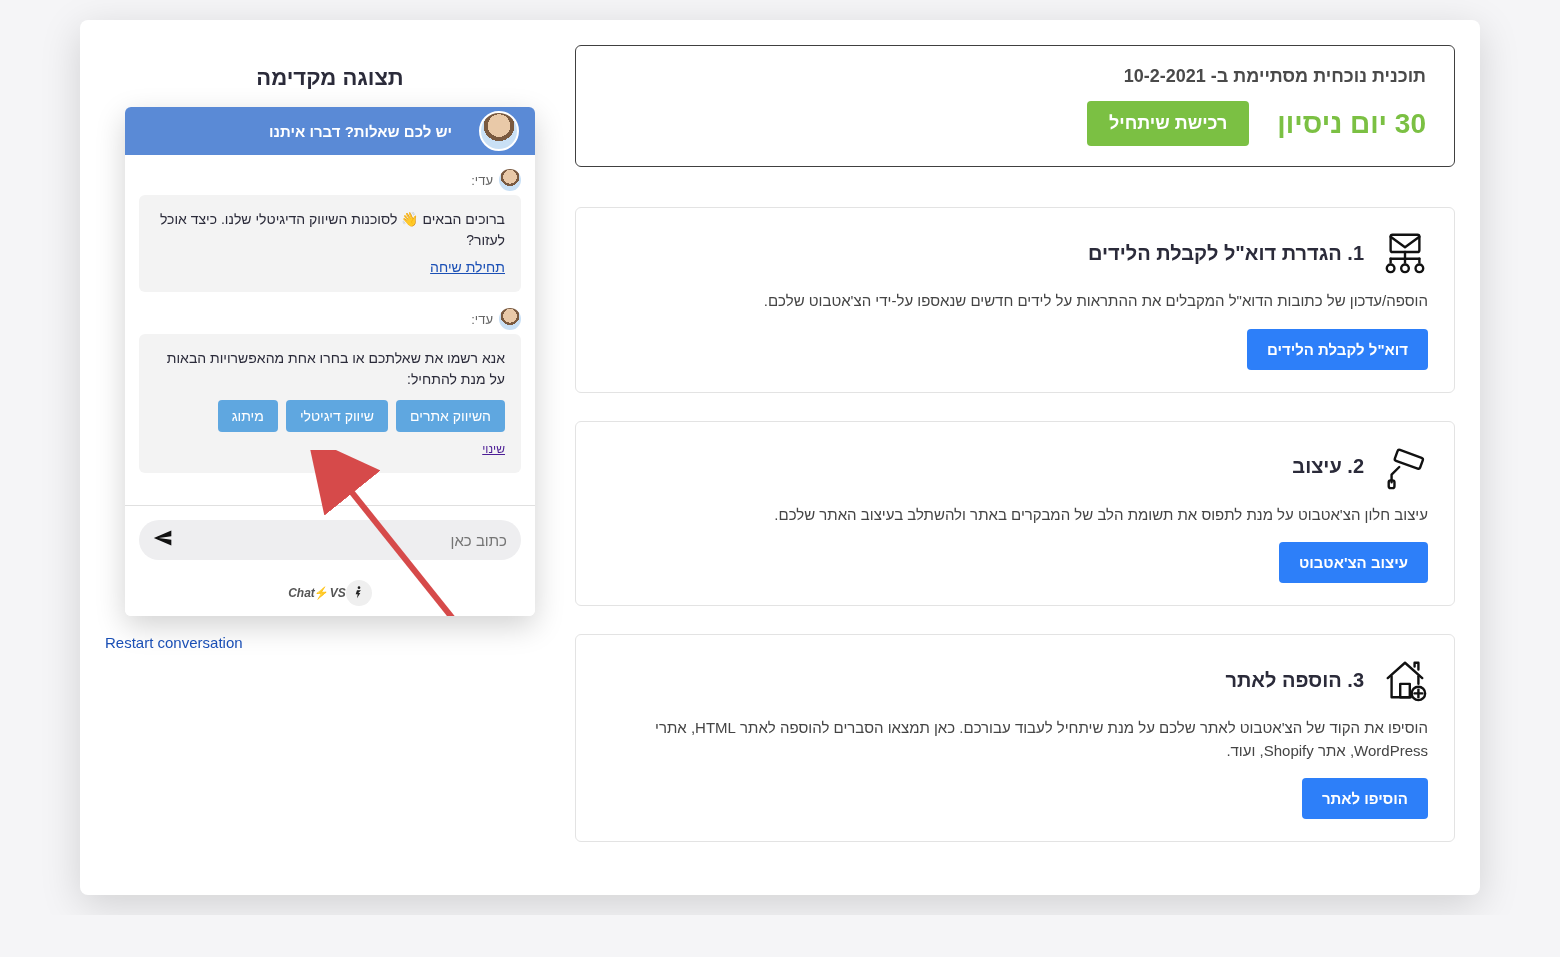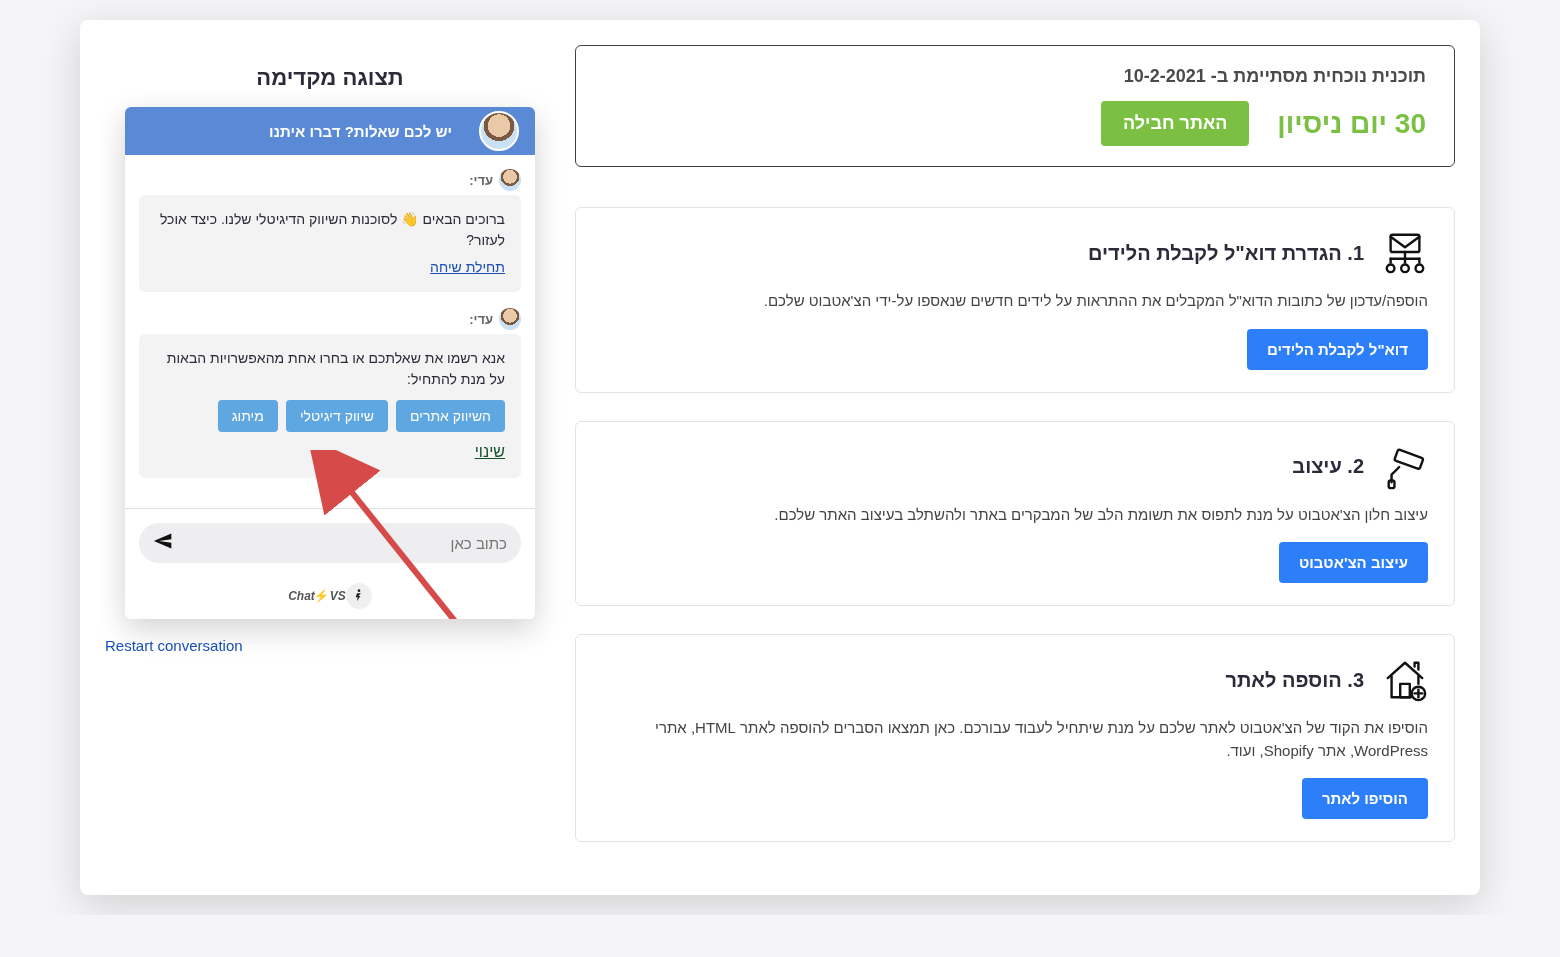--- a/index.html
+++ b/index.html
@@ -143,21 +143,20 @@
       background: #fff;
       min-height: 350px;
       position: relative;
     }
     .msg-author {
       display: flex;
       align-items: center;
       gap: 6px;
       justify-content: flex-start;
       margin-bottom: 4px;
-      font-weight: bold;
     }
     .avatar-small {
       width: 22px;
       height: 22px;
       border-radius: 50%;
       background: radial-gradient(circle at 50% 35%, #e9c9a8 0%, #e9c9a8 38%, #7a5a40 38%, #7a5a40 52%, #c9e0f5 52%);
     }
     .author-name { font-size: 13px; color: #666; }
     .bubble {
       background: #f3f3f3;
@@ -185,23 +184,23 @@
     .chip {
       background: #5fa7e0;
       color: #fff;
       border: none;
       border-radius: 4px;
       padding: 8px 14px;
       font-size: 14px;
       cursor: pointer;
     }
     .change-link {
-      color: #14532d;
+      color: #4c1d95;
       text-decoration: underline;
-      font-size: 16px;
+      font-size: 12px;
       display: inline-block;
       margin-top: 8px;
       cursor: pointer;
     }
 
     .chat-input-wrap {
       border-top: 1px solid #e0e0e0;
       padding: 14px;
       background:#fff;
     }
@@ -273,21 +272,21 @@
 <body>
 
 <div class="page-container">
 
   <div class="main-column">
 
     <div class="plan-banner">
       <div class="plan-text">תוכנית נוכחית מסתיימת ב- 10-2-2021</div>
       <div class="plan-row">
         <span class="trial-label">30 יום ניסיון</span>
-        <button class="buy-btn">האתר חבילה</button>
+        <button class="buy-btn">רכישת שיתחיל</button>
       </div>
     </div>
 
     <div class="step-card">
       <div class="step-header">
         <div class="step-icon">
           <svg viewBox="0 0 48 48" width="46" height="46" fill="none" stroke="#111" stroke-width="2.5" stroke-linecap="round" stroke-linejoin="round">
             <rect x="9" y="5" width="30" height="18" rx="2"></rect>
             <polyline points="9,7 24,18 39,7"></polyline>
             <line x1="24" y1="23" x2="24" y2="30"></line>

